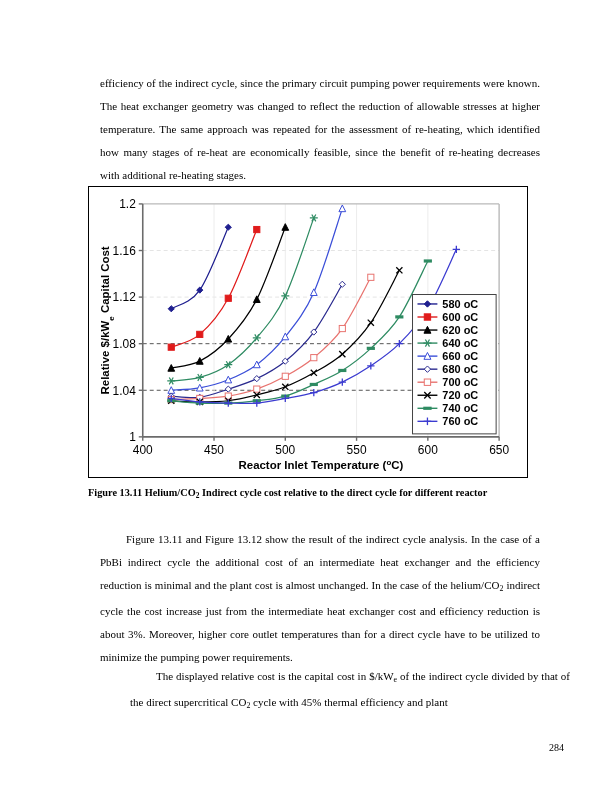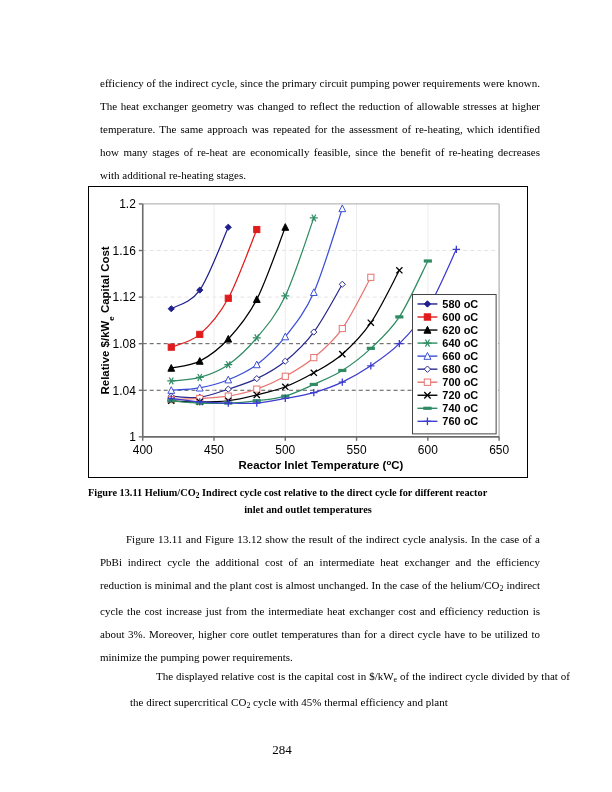--- a/index.html
+++ b/index.html
@@ -36,22 +36,22 @@
     position:absolute;left:88px;top:486px;width:440px;
     font-family:"Liberation Serif", serif;
     font-weight:bold;font-size:10.3px;line-height:14.2px;
     text-align:center;
   }
   .caption .l1{display:block;text-align:left;}
   .caption .l2{display:block;text-align:center;}
 
   
   .page-number{
-    position:absolute;left:0;top:742px;width:564px;text-align:center;
-    font-family:"Liberation Serif", serif;font-size:13px;
+    position:absolute;left:0;top:742px;width:564px;text-align:right;
+    font-family:"Liberation Serif", serif;font-size:10px;
   }
 
   
   .tick-lbl{font-family:"Liberation Sans", sans-serif;font-size:12px;fill:#000;font-weight:400;}
   .ax-title{font-family:"Liberation Sans", sans-serif;font-size:11.5px;fill:#000;font-weight:bold;}
   .leg-lbl{font-family:"Liberation Sans", sans-serif;font-size:11px;fill:#000;font-weight:bold;}
 </style>
 </head>
 <body>
 
@@ -334,21 +334,20 @@
               <line x1="340" y1="231.59999999999997" x2="340" y2="239.2" stroke="#3b3bd0" stroke-width="1.3"></line>
             </g>
             <text x="355" y="239.29999999999998" class="leg-lbl">760 oC</text>
           </g>
         </g>
     </svg>
   </div>
 
   <div class="caption">
     <span class="l1"><span>Figure 13.11 Helium/CO</span><sub>2</sub><span> Indirect cycle cost relative to the direct cycle for different reactor</span></span>
-    <span class="l2">inlet and outlet temperatures</span>
   </div>
 
   <div class="para" id="para-2" style="top:528px;"><span class="ind"></span>Figure 13.11 and Figure 13.12 show the result of the indirect cycle analysis.  In the case of a PbBi indirect cycle the additional cost of an intermediate heat exchanger and the efficiency reduction is minimal and the plant cost is almost unchanged.  In the case of the helium/CO<sub>2</sub> indirect cycle the cost increase just from the intermediate heat exchanger cost and efficiency reduction is about 3%.  Moreover, higher core outlet temperatures than for a direct cycle have to be utilized to minimize the pumping power requirements.</div>
 
   <div class="para" id="para-3" style="top:665px;margin-left:30px;"><span class="ind"></span>The displayed relative cost is the capital cost in $/kW<sub>e</sub> of the indirect cycle divided by that of the direct supercritical CO<sub>2</sub> cycle with 45% thermal efficiency and plant</div>
 
   <div class="page-number">284</div>
 
 </div>
 

